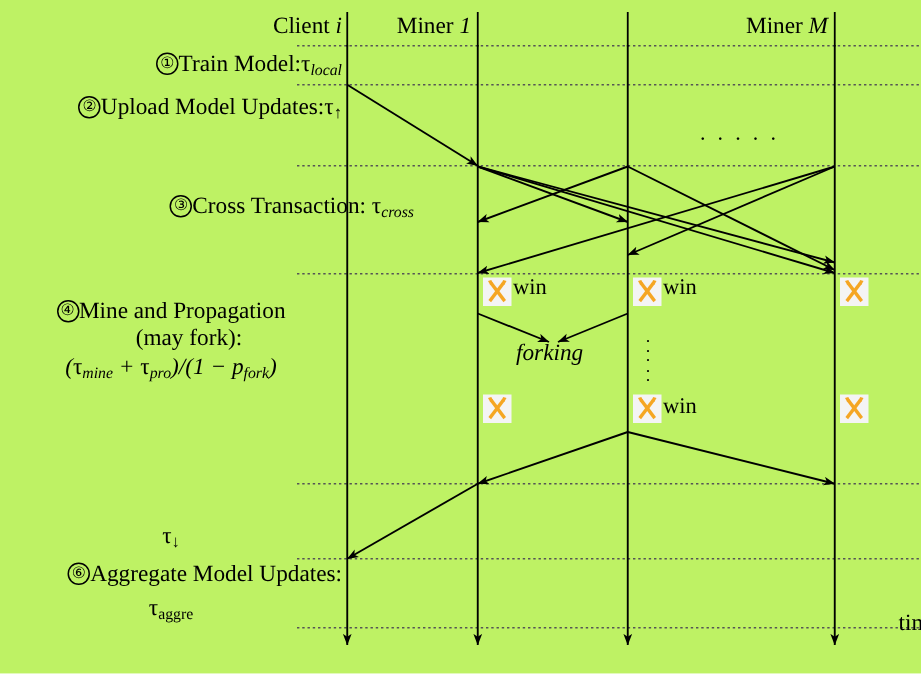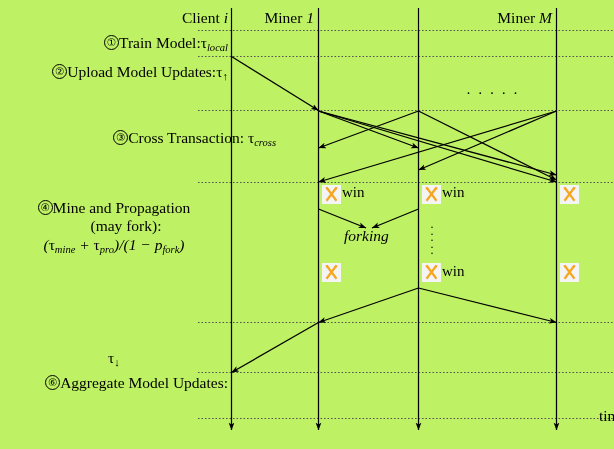--- a/index.html
+++ b/index.html
@@ -192,20 +192,23 @@
     </div>
   </div>
 
   <div class="lbl stage" style="left:0px; top:350px; width:228px; text-align:center;">
     <span class="tau">τ</span><span class="subup">↓</span>
   </div>
 
   <div class="lbl stage" style="left:0px; top:375px; width:228px; text-align:right;">
     <span class="circnum">⑥</span><span>Aggregate Model Updates:</span>
   </div>
+  <div class="lbl stage" style="left:0px; top:398px; width:228px; text-align:center;">
+    <span class="tau">τ</span><span class="sub" style="font-style:normal;">aggre</span>
+  </div>
 
   <div class="lbl ellipsis-h" style="left:466px; top:86px;">· · · · ·</div>
 
   <div class="miner-icon" style="left:322px; top:185px;">
     <svg viewBox="0 0 24 24" width="19" height="19" xmlns="http://www.w3.org/2000/svg">
       <g fill="#F5A623">
         <path d="M4.2 3.0 L7.0 2.2 L8.6 5.4 L6.0 6.2 Z"></path>
         <path d="M19.8 3.0 L17.0 2.2 L15.4 5.4 L18.0 6.2 Z"></path>
         <path d="M5.6 5.4 L7.8 3.6 L19.4 19.0 L17.2 20.8 Z"></path>
         <path d="M18.4 5.4 L16.2 3.6 L4.6 19.0 L6.8 20.8 Z"></path>

